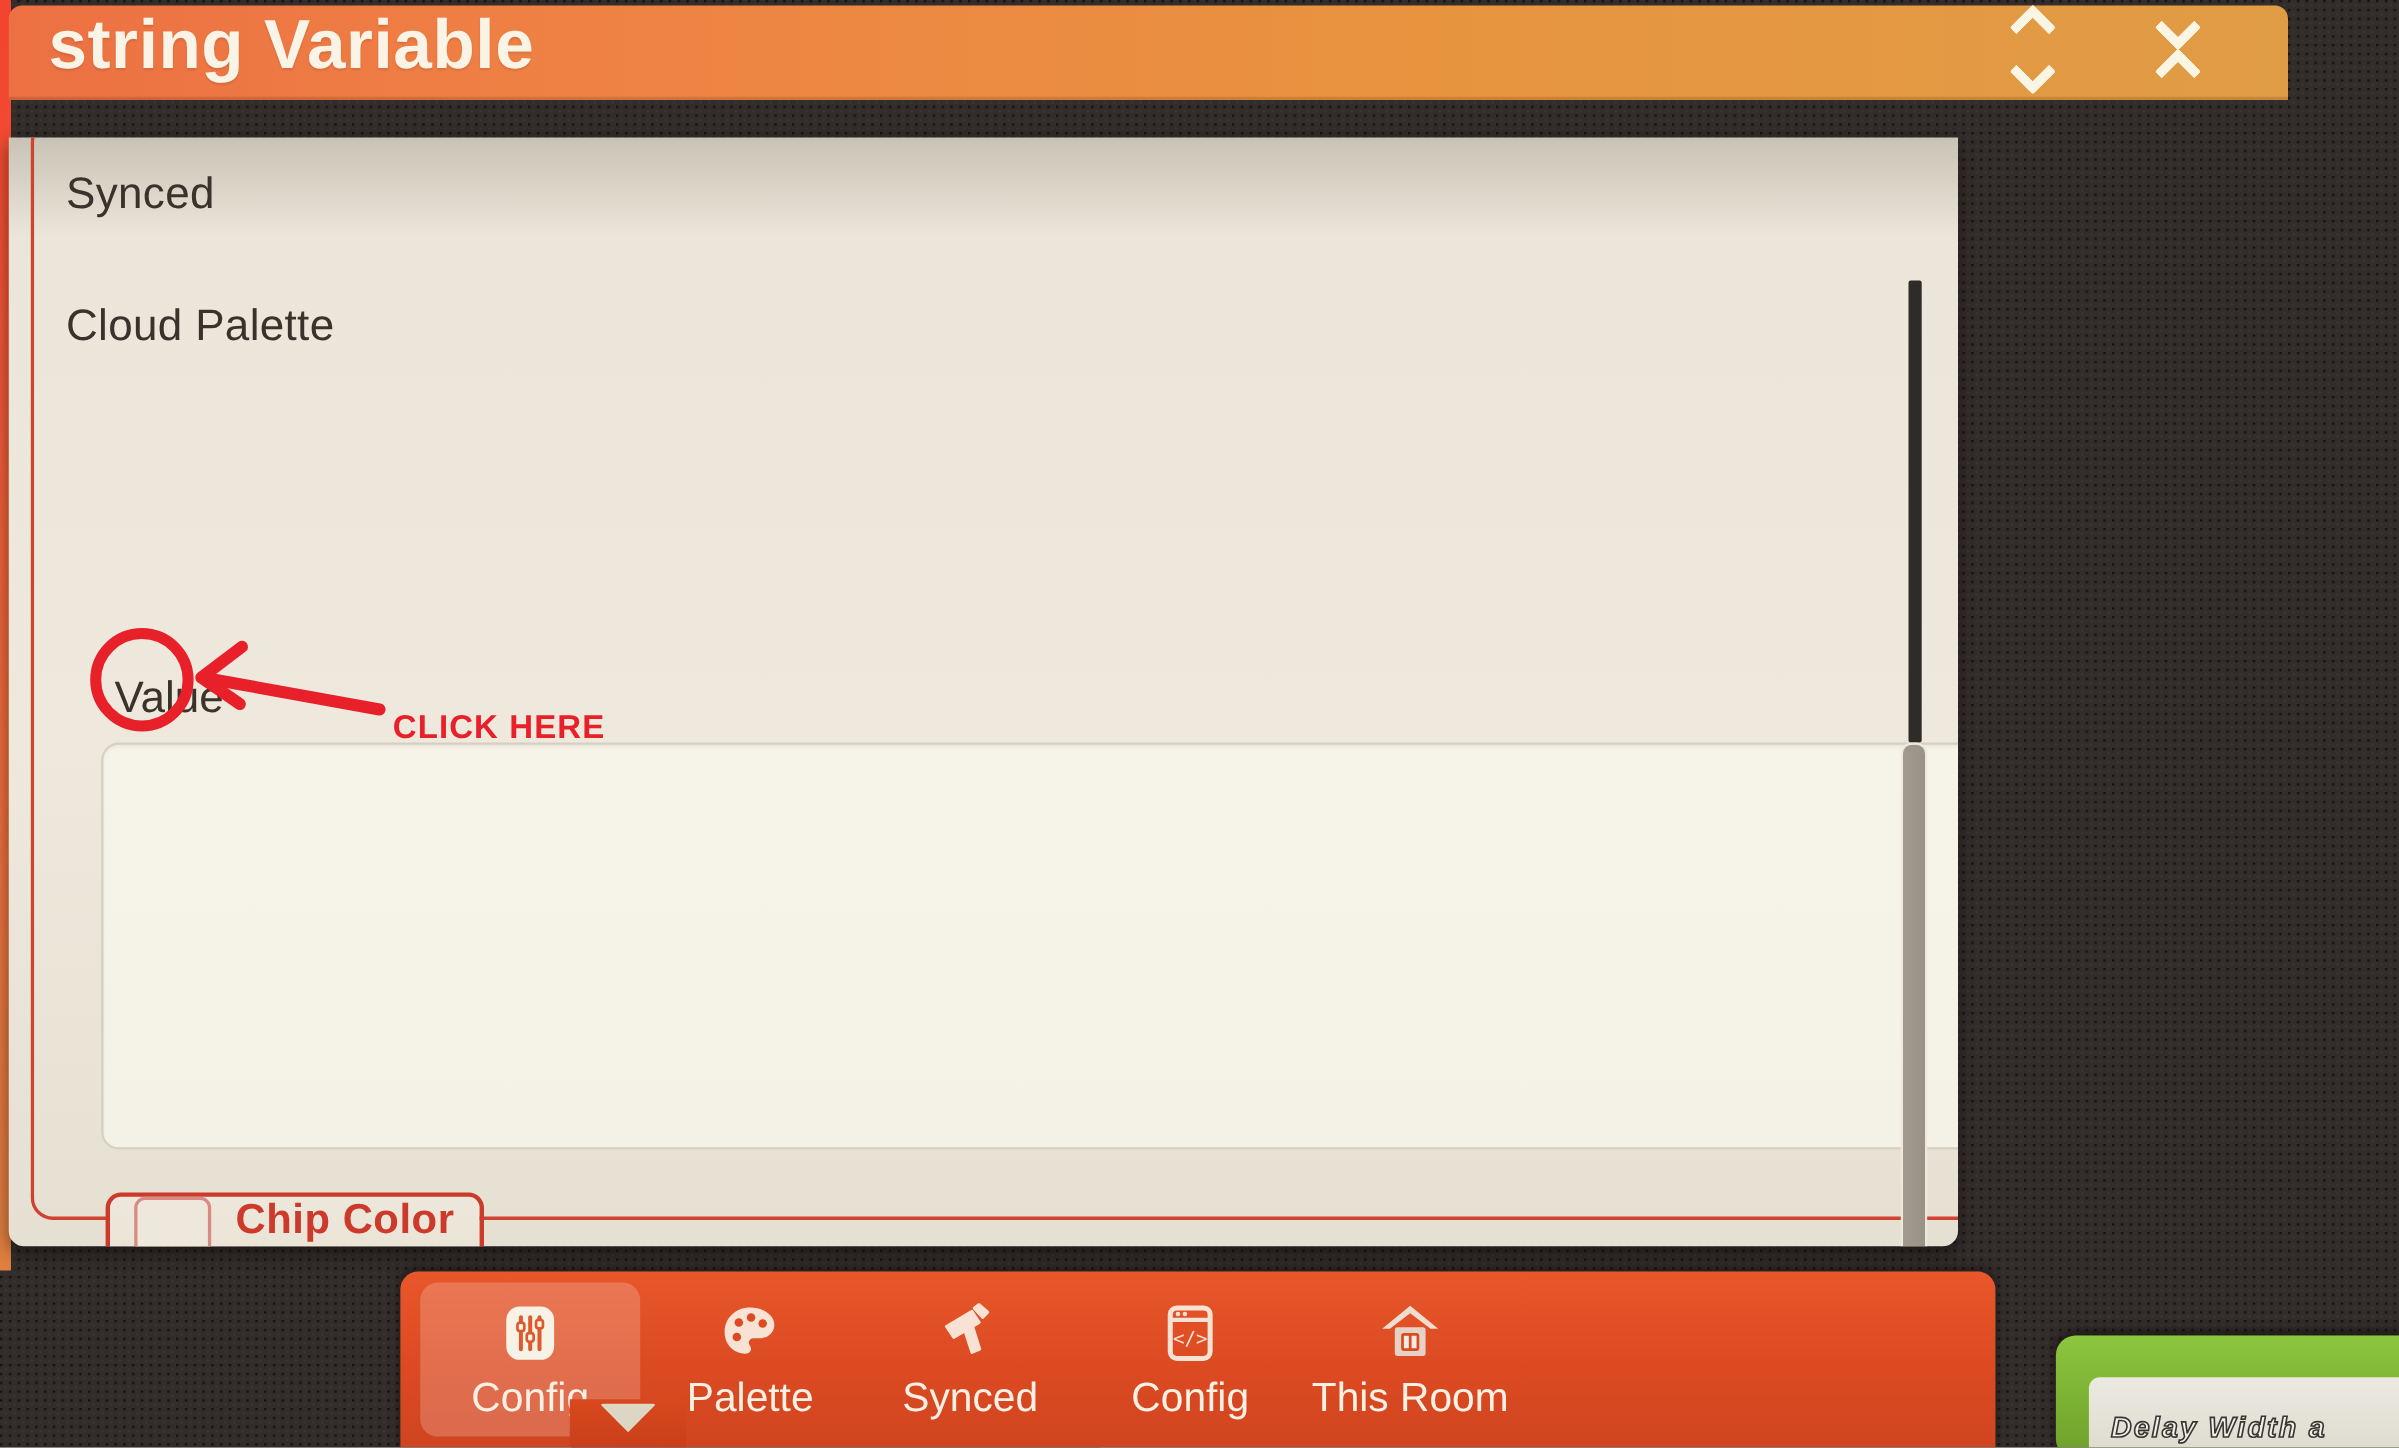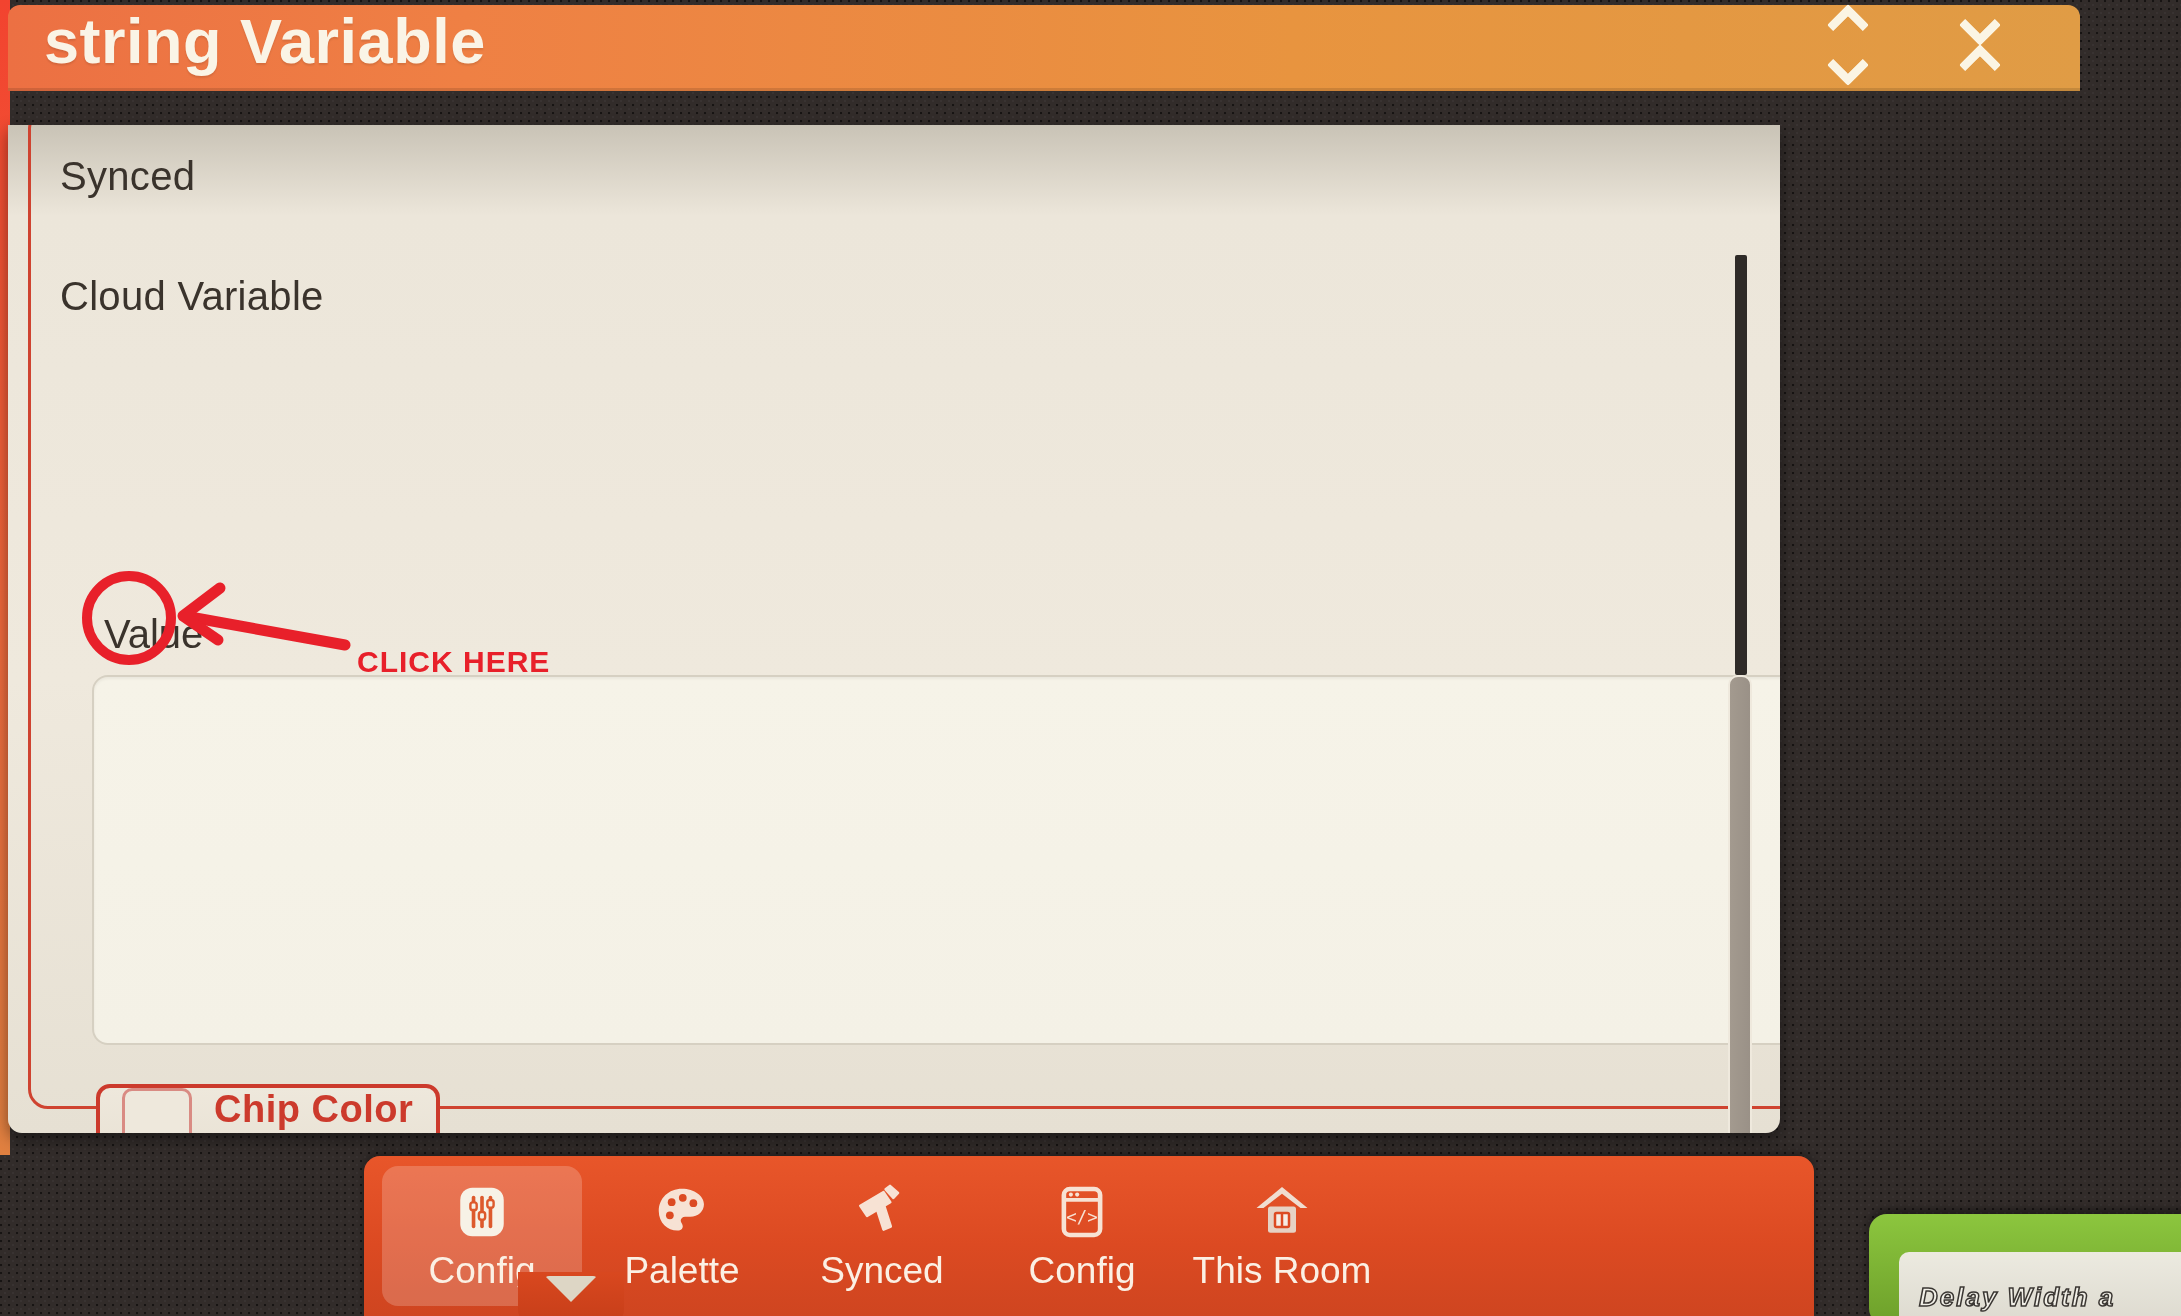--- a/index.html
+++ b/index.html
@@ -390,21 +390,21 @@
       <div class="content">
 
         <div class="row" style="top:5px;">
           <div class="row-label">Synced</div>
           <div class="toggle">
             <div class="knob"></div>
           </div>
         </div>
 
         <div class="row" style="top:125px;">
-          <div class="row-label">Cloud Variable</div>
+          <div class="row-label">Cloud Palette</div>
           <div class="toggle">
             <div class="knob"></div>
           </div>
         </div>
 
         <div class="value-label">Value</div>
         <div class="value-box"></div>
 
         <div class="chip-color-btn">
           <div class="chip-swatch"></div>

